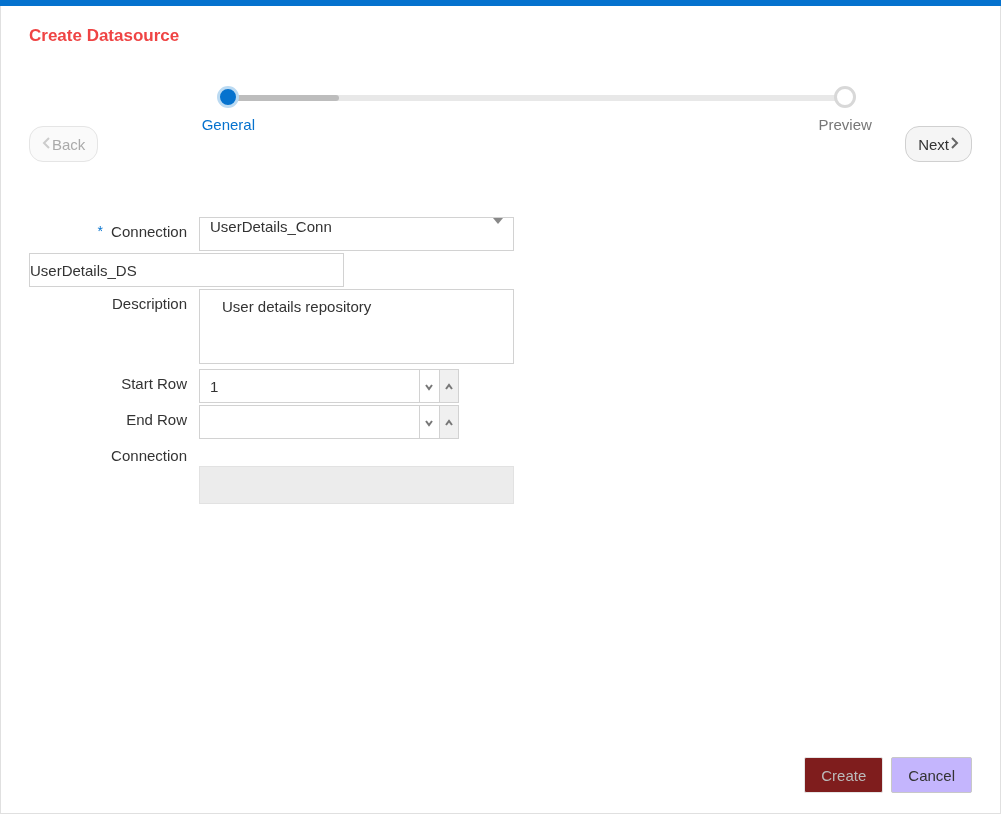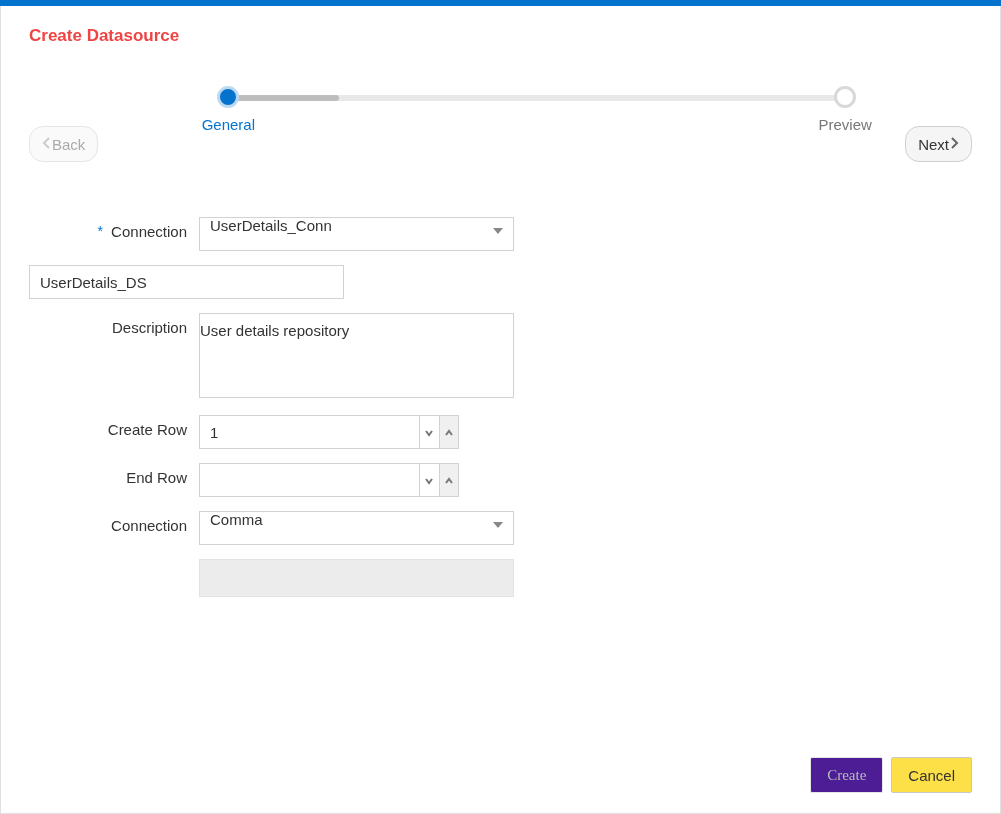--- a/index.html
+++ b/index.html
@@ -112,21 +112,21 @@
   }
 
   
   .form-area {
     margin-left: 0;
     width: 500px;
   }
   .form-row {
     display: flex;
     align-items: flex-start;
-    margin-bottom: 14px;
+    margin-bottom: 2px;
   }
   .form-label {
     width: 170px;
     text-align: right;
     padding-right: 12px;
     padding-top: 6px;
     font-size: 15px;
     color: #333;
   }
   .required-mark {
@@ -140,40 +140,40 @@
   }
   .select-wrap, .text-input, .textarea-input, .spinner-wrap {
     width: 100%;
     border: 1px solid #d2d2d2;
     background: #fff;
     font-size: 15px;
     color: #333;
   }
   .select-wrap {
     display: flex;
-    align-items: flex-end;
+    align-items: flex-start;
     height: 34px;
-    padding: 16px 10px;
+    padding: 0 10px;
     justify-content: space-between;
     cursor: pointer;
   }
   .select-wrap .caret {
     width: 0; height: 0;
     border-left: 5px solid transparent;
     border-right: 5px solid transparent;
     border-top: 6px solid #888;
   }
   .text-input {
     height: 34px;
-    padding: 0 10px;
+    padding: 0 0;
     outline: none;
   }
   .textarea-input {
-    height: 85px;
-    padding: 8px 0;
+    height: 75px;
+    padding: 8px 22px;
     resize: none;
     outline: none;
     font-family: inherit;
   }
   .checkbox-input {
     width: 18px; height: 18px;
     accent-color: #0572ce;
     margin-top: 8px;
     cursor: pointer;
   }
@@ -216,32 +216,31 @@
     position: absolute;
     bottom: 20px;
     right: 28px;
     display: flex;
     gap: 8px;
   }
   .footer-btn {
     height: 36px;
     padding: 0 16px;
     border: 1px solid #c8c8c8;
-    background: #fde047;
+    background: #c4b5fd;
     font-size: 15px;
     border-radius: 2px;
     cursor: pointer;
     color: #333;
   }
   .footer-btn.disabled {
     color: #bbb;
     border-color: #e5e5e5;
-    background: #4c1d95;
+    background: #7f1d1d;
     cursor: default;
-    font-family: Liberation Serif, serif;
   }
 </style>
 </head>
 <body>
 
 <div class="top-bar"></div>
 <div class="container">
 
   <h1 class="page-title">Create Datasource</h1>
 
@@ -302,21 +301,21 @@
 
     <div class="form-row">
       <div class="form-label">Description</div>
       <div class="form-control">
         <textarea class="textarea-input" style="">User details repository</textarea>
       </div>
     </div>
 
 
     <div class="form-row">
-      <div class="form-label">Create Row</div>
+      <div class="form-label">Start Row</div>
       <div class="form-control">
         <div class="spinner-wrap">
           <input class="spinner-input" value="1" style="">
           <div class="spinner-btn">
             <span><svg viewBox="0 0 10 10">
                   <path d="M2 3 L5 7 L8 3"></path>
                 </svg></span>
           </div>
           <div class="spinner-btn up">
             <span><svg viewBox="0 0 10 10">
@@ -341,26 +340,20 @@
             <span><svg viewBox="0 0 10 10">
                   <path d="M2 7 L5 3 L8 7"></path>
                 </svg></span>
           </div>
         </div>
       </div>
     </div>
 
     <div class="form-row">
       <div class="form-label">Connection</div>
-      <div class="form-control">
-        <div class="select-wrap">
-          <span>Comma</span>
-          <span class="caret"></span>
-        </div>
-      </div>
     </div>
 
     <div class="form-row">
       <div class="form-label"></div>
       <div class="form-control">
         <div class="disabled-box"></div>
       </div>
     </div>
 
   </div>

